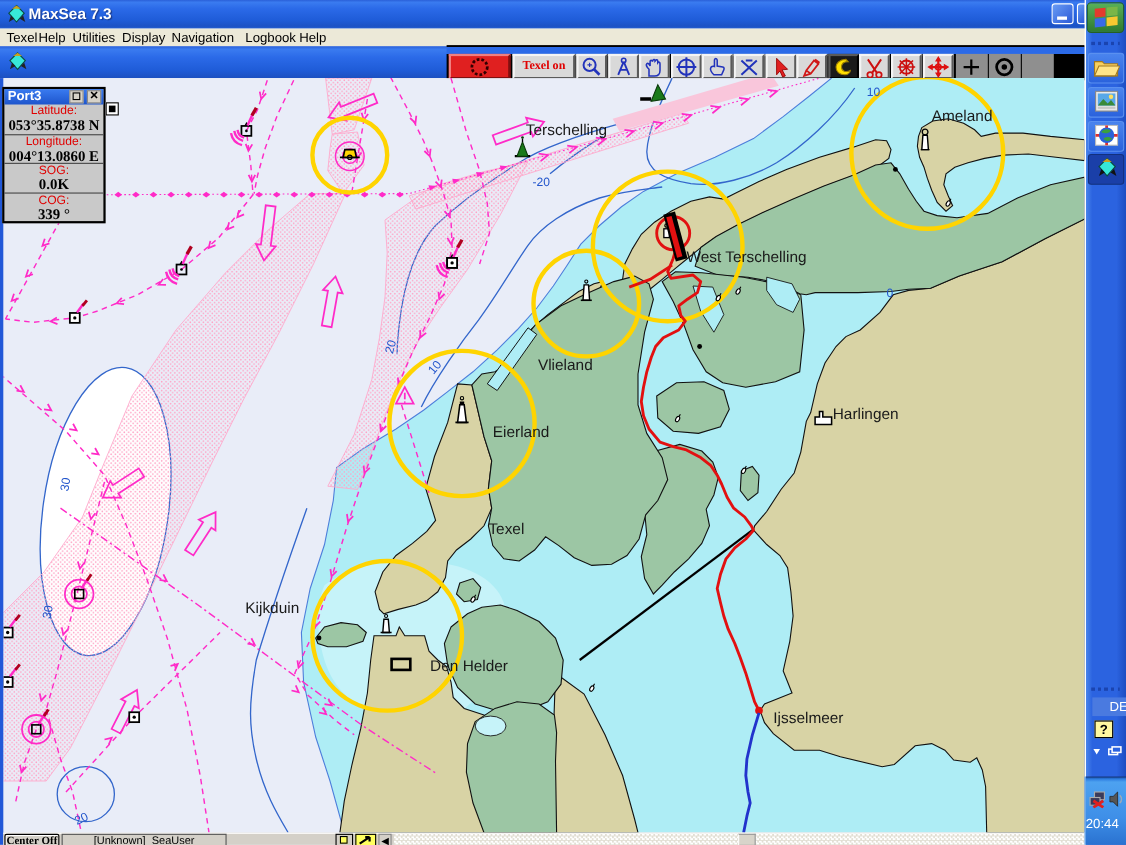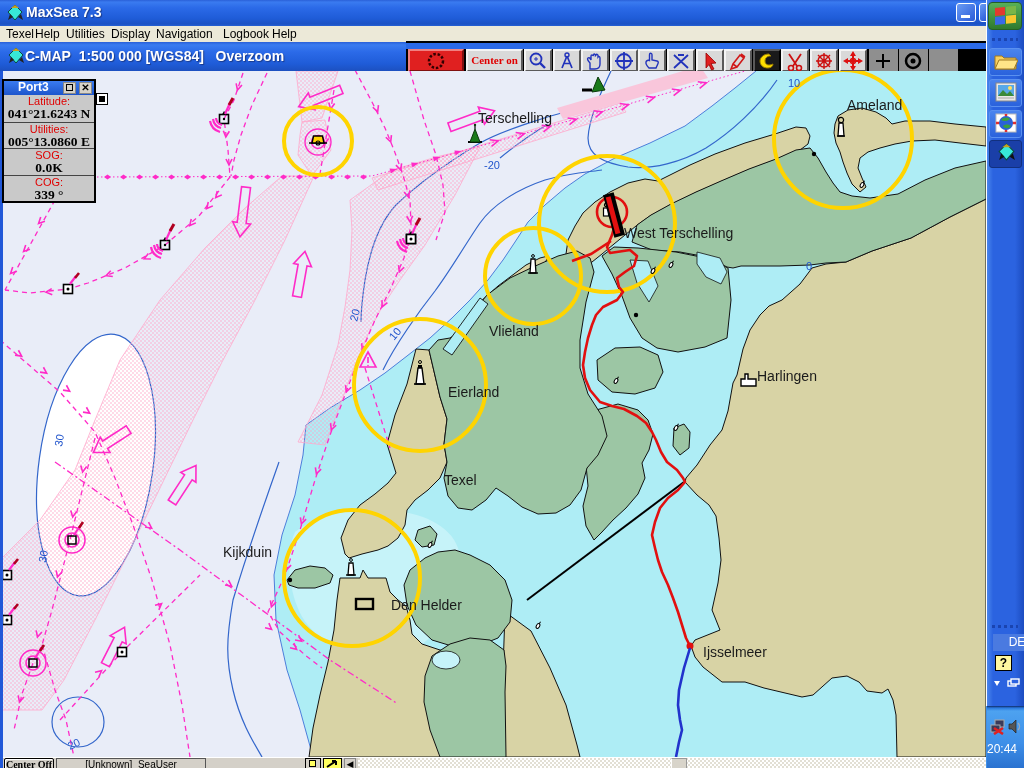--- a/index.html
+++ b/index.html
@@ -18,21 +18,21 @@
 .tbtn svg{display:block;margin:0 auto;}
 .flat{position:absolute;top:8px;height:23px;background:#8F8F8F;}
 #maparea{position:absolute;left:3px;top:71px;width:983px;height:686px;overflow:hidden;}
 #winborder{position:absolute;left:0;top:71px;width:3px;height:697px;background:#2258d8;}
 #statusbar{position:absolute;left:3px;top:757px;width:983px;height:11px;background:#D4D0C8;border-top:1px solid #fff;font-size:11px;}
 #sidebar{position:absolute;left:986px;top:0;width:38px;height:768px;
 background:linear-gradient(90deg,#fdfdfd 0,#fdfdfd 1px,#4a86ec 1px,#2b63e0 7px,#2b63e0 29px,#1c4cc0 38px);}
 .sbtn{position:absolute;left:3px;width:33px;height:28px;border:1px solid #5a90f0;border-radius:3px;
 background:linear-gradient(180deg,#4a84ee,#2a62dc);}
 #port3{position:absolute;left:2px;top:79px;width:94px;height:124px;border:2px solid #000;background:#C9C9C9;}
-#port3 .pt{height:14px;background:linear-gradient(180deg,#3A7BF0,#1d55cc);color:#fff;font-weight:bold;padding-left:14px;font-size:12px;line-height:13px;position:relative;}
+#port3 .pt{height:14px;background:linear-gradient(180deg,#3A7BF0,#1d55cc);color:#fff;font-weight:bold;padding-left:3px;font-size:12px;line-height:13px;position:relative;}
 .pbtn{position:absolute;top:1px;width:13px;height:12px;background:#D6D2C8;border:1px solid #888;
 color:#000;font-size:10px;line-height:10px;text-align:center;font-weight:bold;}
 .cell{height:26.5px;border-top:1px solid #444;text-align:center;overflow:hidden;}
 .cell .lab{color:#E00000;font-size:11px;line-height:12px;}
 .cell .val{color:#000;font-weight:bold;font-size:13.5px;line-height:13px;font-family:"Liberation Serif",serif;white-space:nowrap;}
 </style></head>
 <body>
 <div id="titlebar">
 <svg style="position:absolute;left:7px;top:4px" width="17" height="18" viewBox="0 0 17 18">
       <path d="M 8,1 L 15,8 L 8,16 L 1,8 Z" fill="#37E8D8" stroke="#0a4a40" stroke-width="1"></path>
@@ -55,29 +55,28 @@
     <span style="left:223px">Logbook</span>
 <span style="left:272px">Help</span>
 </div>
 <div id="cmapbar">
 <svg style="position:absolute;left:8px;top:5px" width="17" height="18" viewBox="0 0 17 18">
       <path d="M 8,1 L 15,8 L 8,16 L 1,8 Z" fill="#37E8D8" stroke="#0a4a40" stroke-width="1"></path>
       <path d="M 3,10 L 1,16 L 6,13 Z" fill="#222"></path>
       <path d="M 14,10 L 16,16 L 11,13 Z" fill="#222"></path>
       <path d="M 8,1 L 4,4 L 12,4 Z" fill="#c8a020"></path>
     </svg>
-<span class="txt" style="left:25px">C-MAP&nbsp; 1:500 000 [WGS84] &nbsp;&nbsp;Overzoom</span>
 </div>
 <div id="toolstrip">
     <div class="tbtn" style="left:2px;width:56px;background:#E02020;border-top-color:#F08080;border-left-color:#F08080;border-right-color:#801010;border-bottom-color:#801010;">
 <svg width="52" height="20" viewBox="0 0 52 20">
         <circle cx="26" cy="10" r="7" fill="none" stroke="#300" stroke-width="2.5" stroke-dasharray="2.5 1.8"></circle>
       </svg>
     </div>
-<div class="tbtn" style="left:60px;width:57px;color:#E00000;font-weight:bold;font-size:11px;text-align:center;line-height:19px;font-family:'Liberation Serif',serif;">Center on</div>
+<div class="tbtn" style="left:60px;width:57px;color:#E00000;font-weight:bold;font-size:11px;text-align:center;line-height:19px;font-family:'Liberation Serif',serif;">Texel on</div>
 <div class="tbtn" style="left:118px;width:28px;">
       <svg width="24" height="20" viewBox="0 0 24 20">
         <circle cx="10" cy="8" r="5.5" fill="none" stroke="#2233BB" stroke-width="1.8"></circle>
         <path d="M 14,12 L 19,17" stroke="#2233BB" stroke-width="2.4"></path>
         <path d="M 8,8 L 12,8 M 10,6 L 10,10" stroke="#2233BB" stroke-width="1"></path>
       </svg>
     </div>
 <div class="tbtn" style="left:147px;width:28px;">
       <svg width="24" height="20" viewBox="0 0 24 20">
         <path d="M 12,5 L 7,17 M 12,5 L 17,17 M 9.5,12.5 L 14.5,12.5" stroke="#2233BB" stroke-width="1.7" fill="none"></path>
@@ -683,25 +682,25 @@
   </div>
 <div id="port3">
 <div class="pt">Port3
 <div class="pbtn" style="right:18px">
         <span style="display:block;border:1px solid #000;width:7px;height:7px;margin:1px auto 0"></span>
       </div>
 <div class="pbtn" style="right:2px">✕</div>
 </div>
 <div class="cell" style="border-top:none">
       <div class="lab">Latitude:</div>
-      <div class="val">041°21.6243 N</div>
+      <div class="val">053°35.8738 N</div>
     </div>
 <div class="cell">
-      <div class="lab">Utilities:</div>
-      <div class="val">005°13.0860 E</div>
+      <div class="lab">Longitude:</div>
+      <div class="val">004°13.0860 E</div>
     </div>
 <div class="cell">
       <div class="lab">SOG:</div>
       <div class="val">0.0K</div>
     </div>
 <div class="cell">
       <div class="lab">COG:</div>
       <div class="val">339 °</div>
     </div>
 </div>

